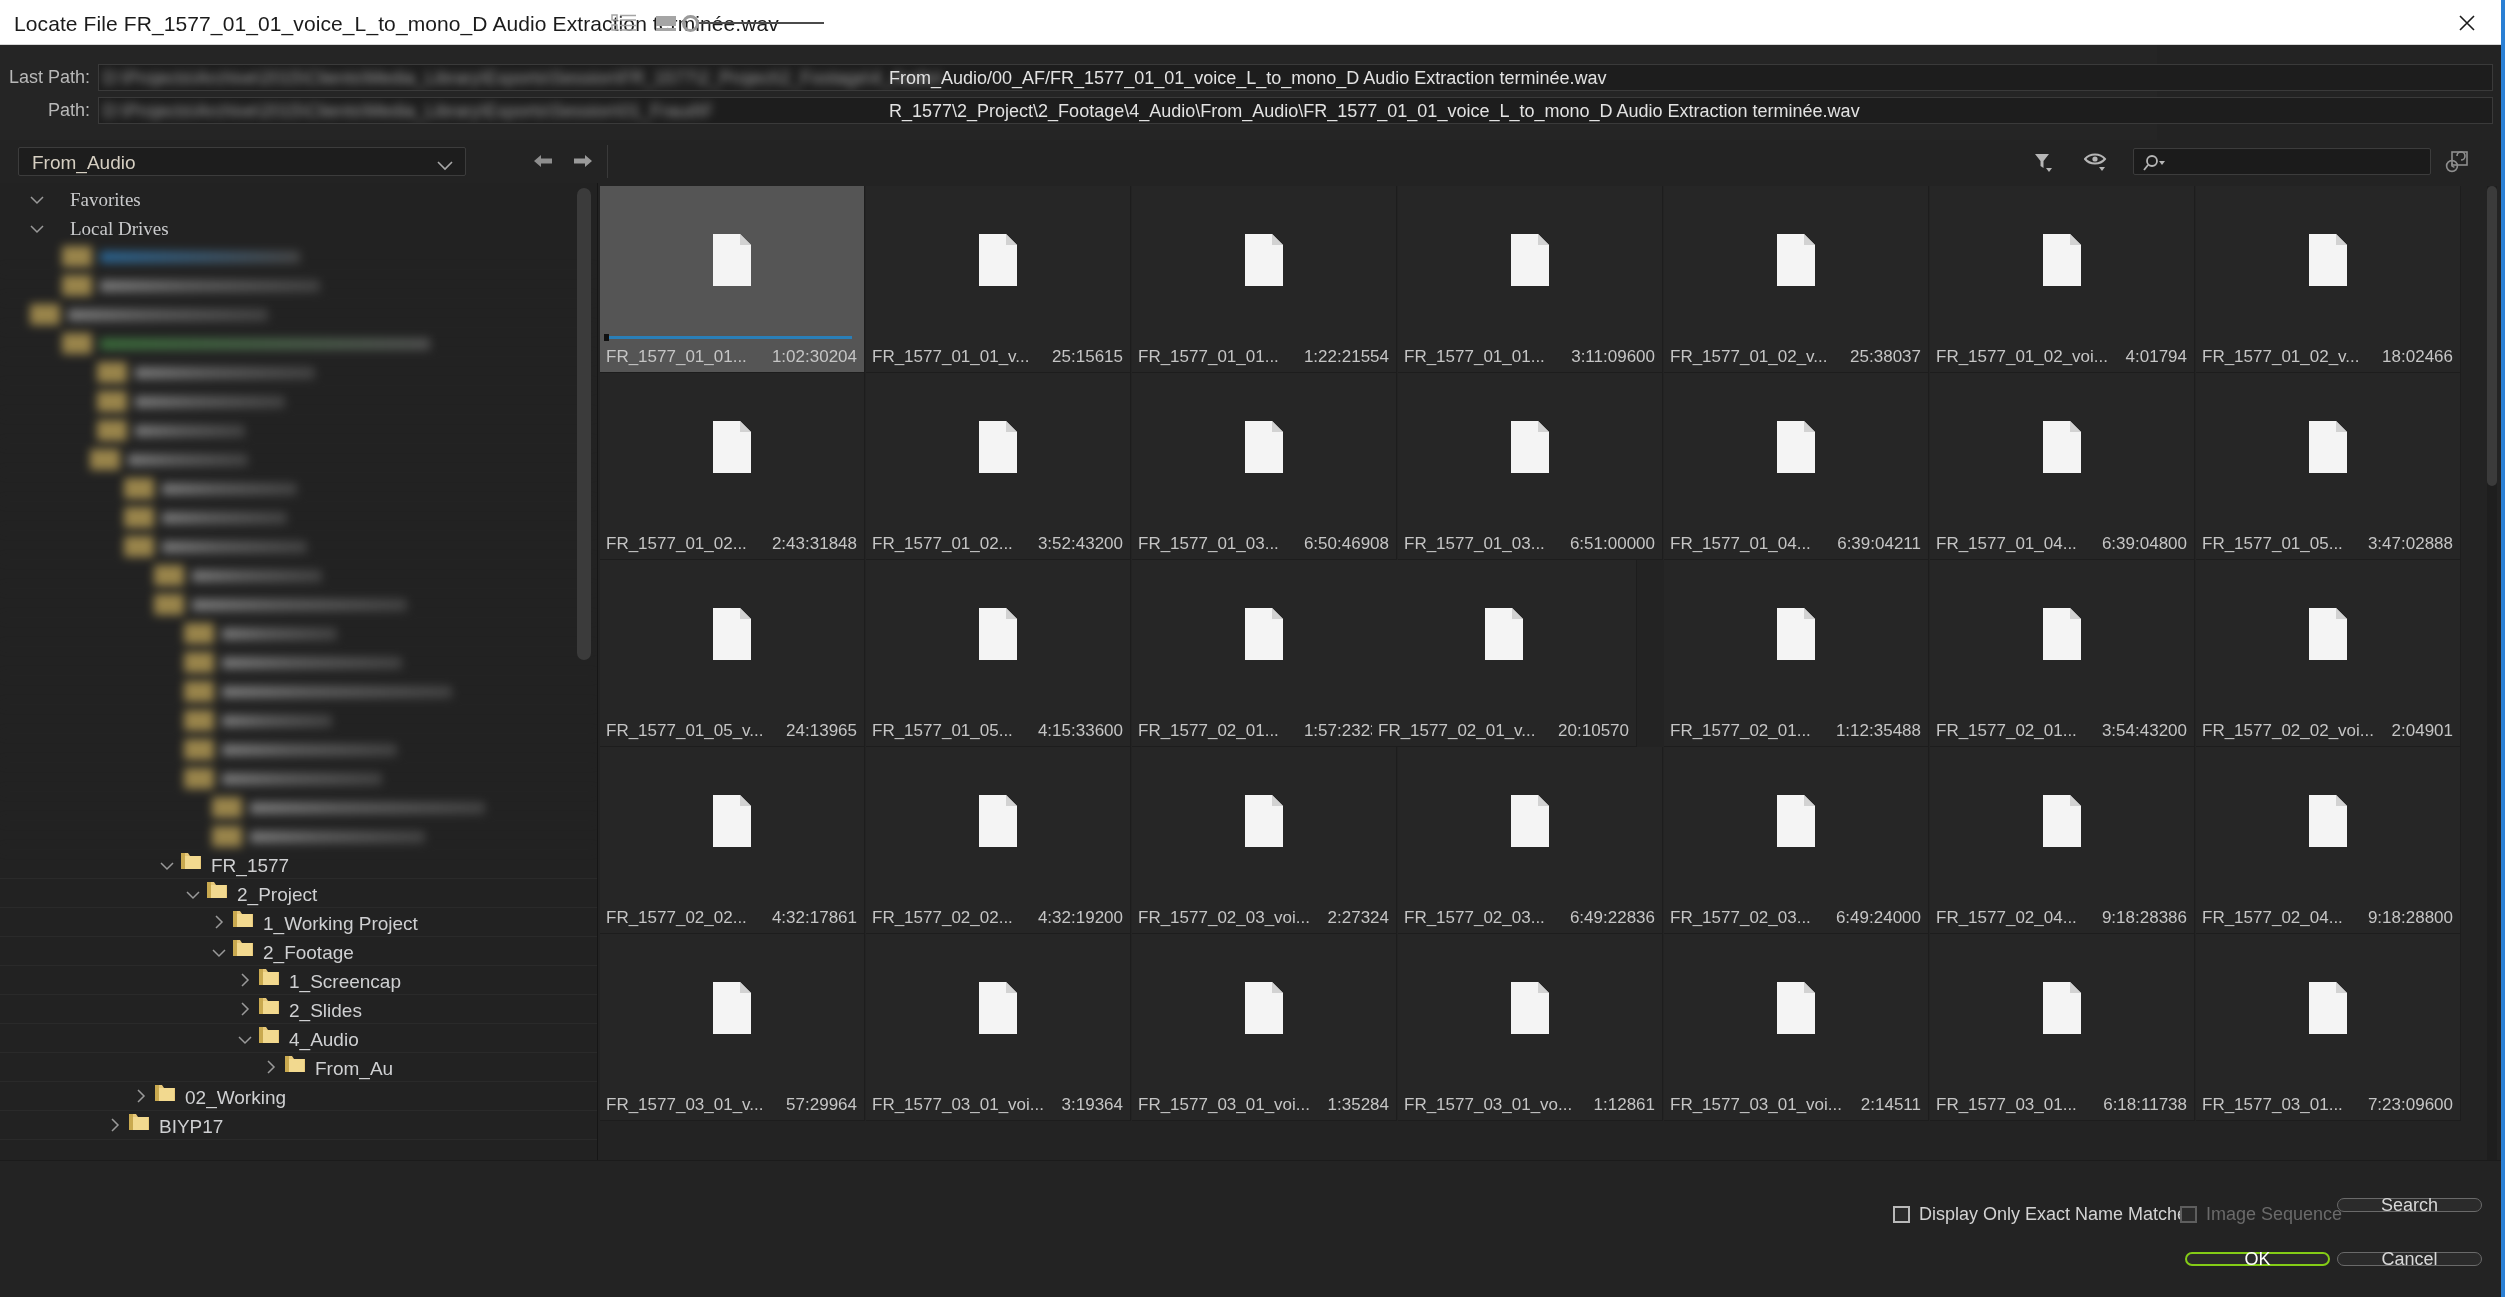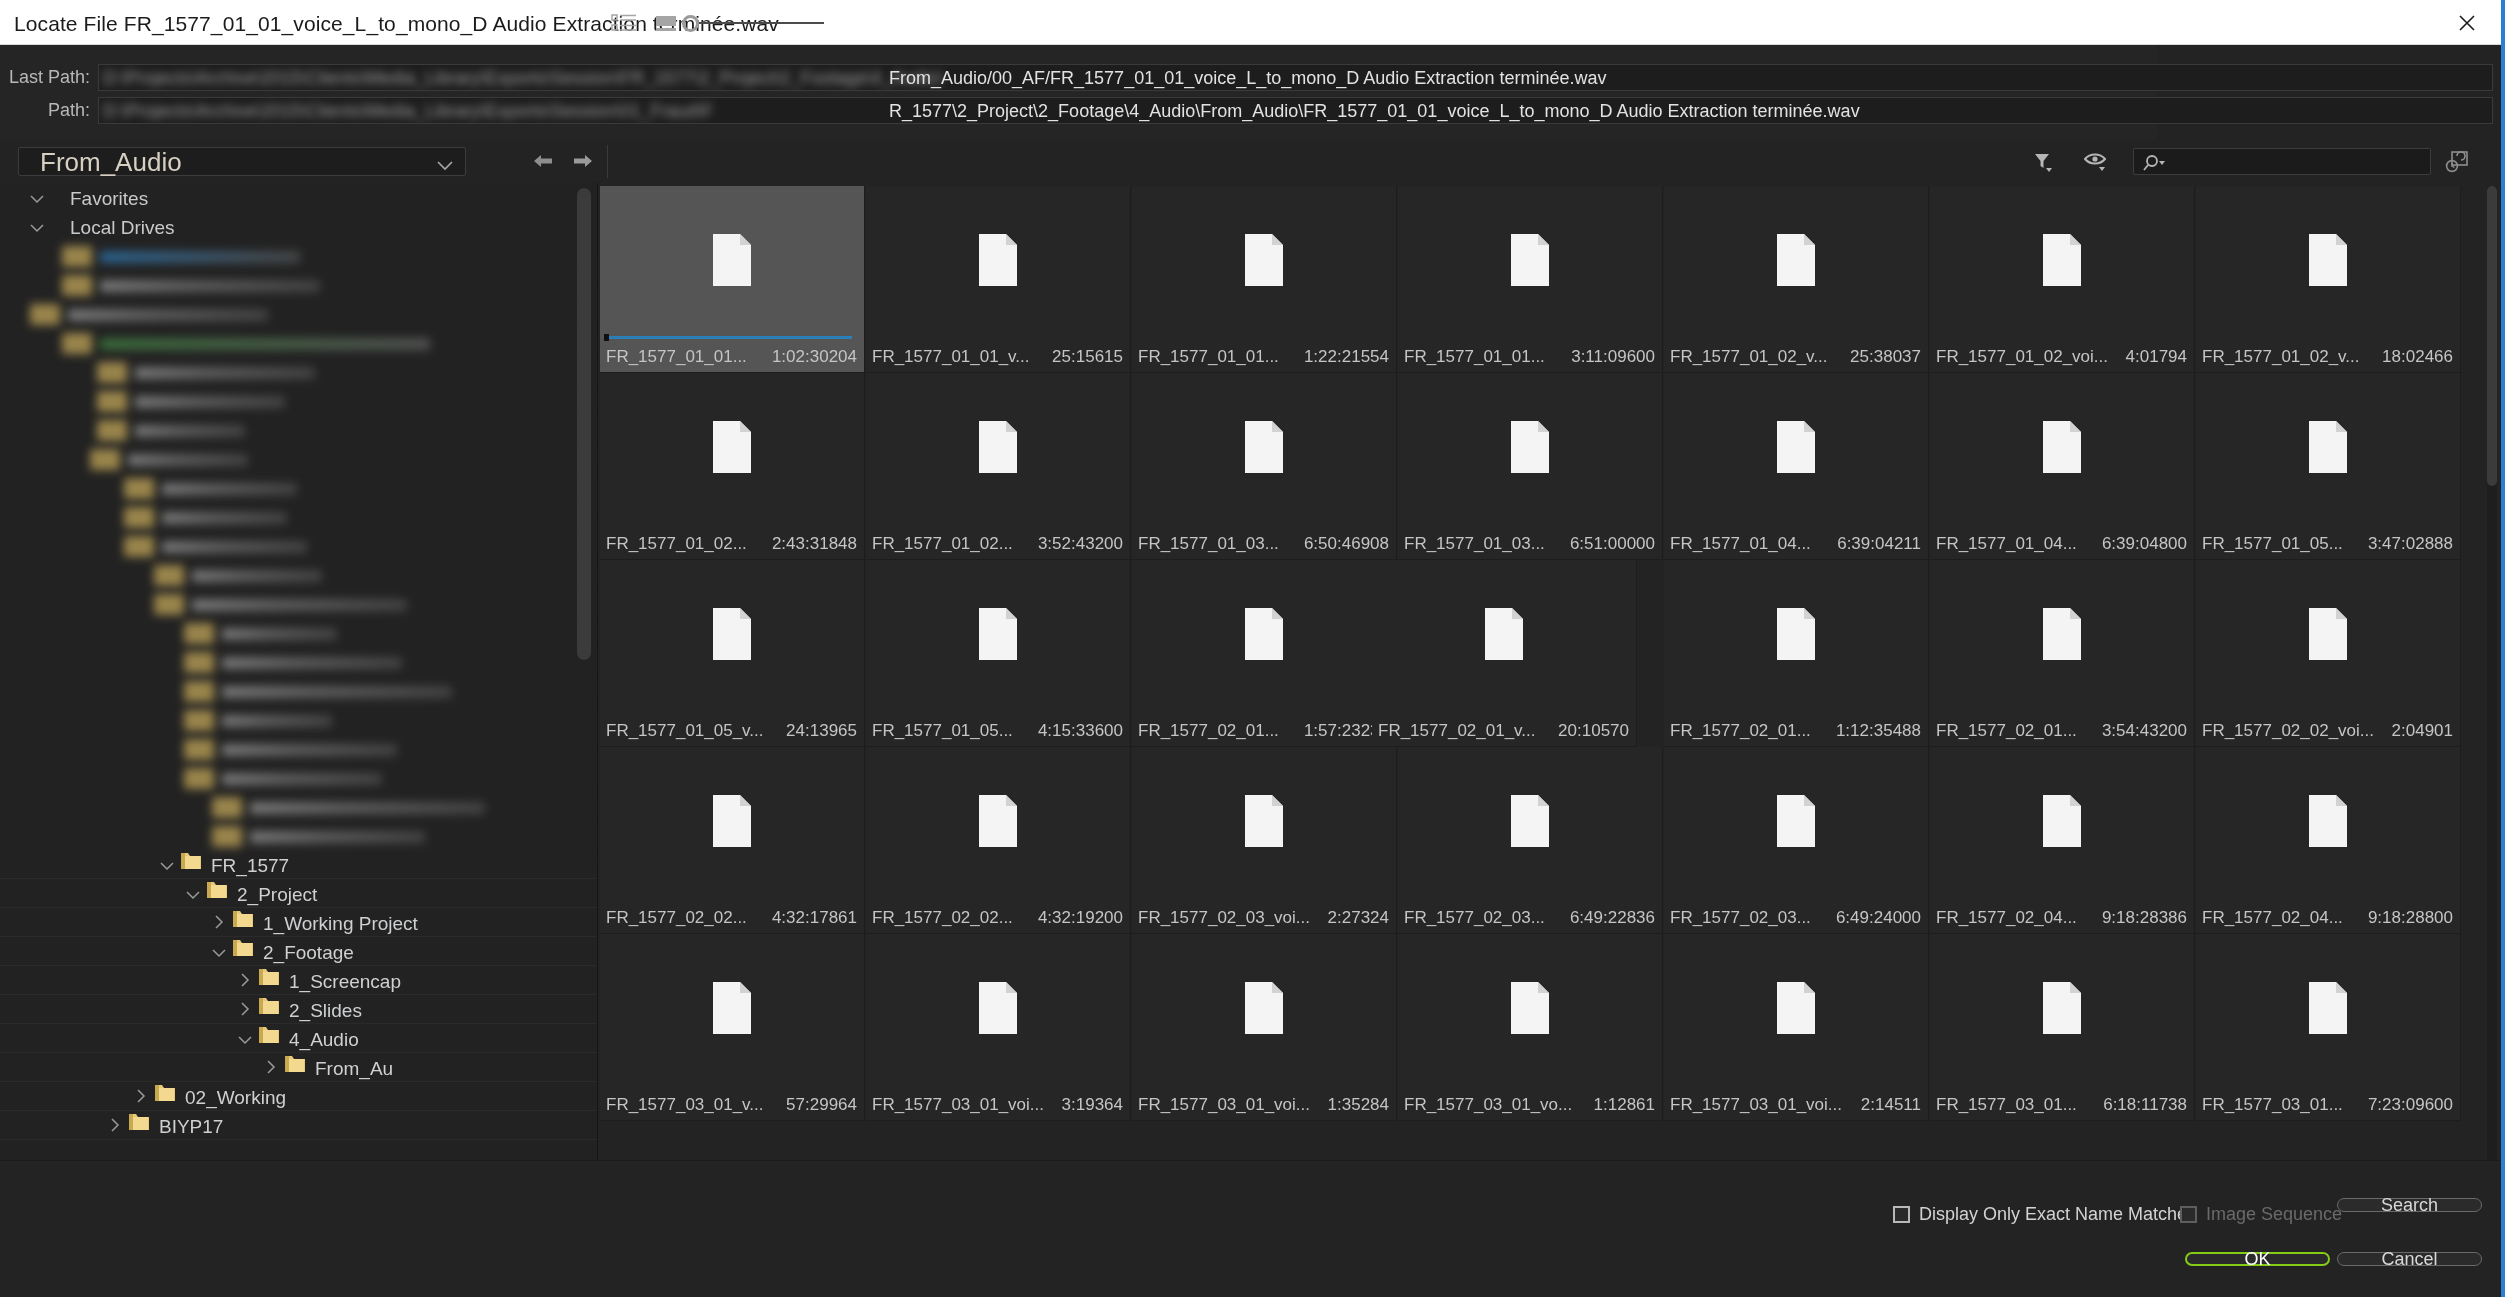--- a/index.html
+++ b/index.html
@@ -67,21 +67,21 @@
     position: absolute; left: 0; top: 140px; width: 2501px; height: 43px;
     background: #232323;
   }
   #folder-select {
     position: absolute; left: 18px; top: 7px; width: 448px; height: 29px;
     background: #1d1d1d; border: 1px solid #3c3c3c; border-radius: 2px;
     cursor: pointer;
   }
   #folder-select .val {
     position: absolute; left: 13px; top: 0; line-height: 29px;
-    font-size: 26px; color: #d6cfc2; white-space: nowrap; margin-left: 8px;
+    font-size: 19px; color: #d6cfc2; white-space: nowrap;
   }
   #folder-select .chev { position: absolute; right: 12px; top: 9px; }
   .navarrow {
     position: absolute; top: 10px; width: 26px; height: 22px;
     display: flex; align-items: center; justify-content: center; cursor: pointer;
   }
   #nav-back { left: 530px; }
   #nav-fwd  { left: 570px; }
   #tb-divider {
     position: absolute; left: 607px; top: 5px; width: 1px; height: 33px;
@@ -112,21 +112,21 @@
   
   #sidebar {
     position: absolute; left: 0; top: 183px; width: 598px; height: 977px;
     background: #222222; overflow: hidden;
   }
   .tree-row {
     position: relative; height: 29px; line-height: 29px;
     border-bottom: 1px solid #2a2a2a;
     white-space: nowrap; cursor: pointer;
   }
-  .tree-row.header { border-bottom: none; }
+  .tree-row.header { border-bottom: none; font-family: Liberation Serif, serif; }
   .tw {
     display: inline-block; width: 22px; text-align: center;
     vertical-align: middle; cursor: pointer;
   }
   .tw-spacer { display: inline-block; width: 22px; }
   .folder-ico { display: inline-block; vertical-align: middle; margin: 0 9px 0 2px; }
   .tree-label {
     display: inline-block; vertical-align: middle;
     font-size: 19px; color: #cfd0d2;
   }

